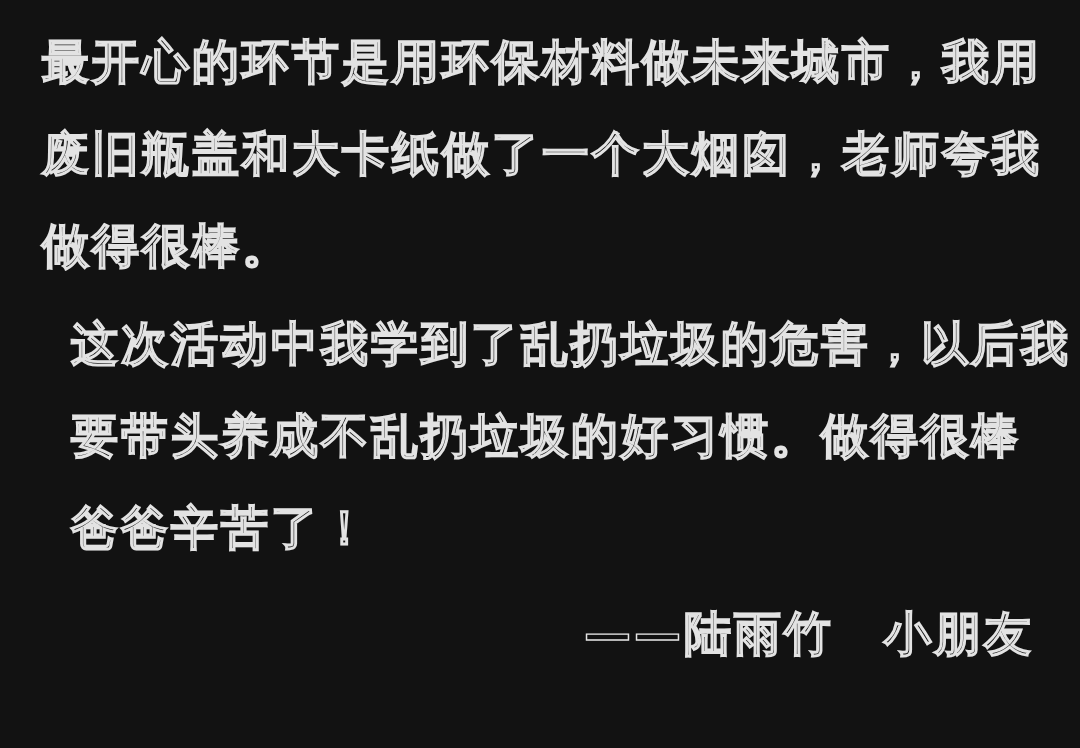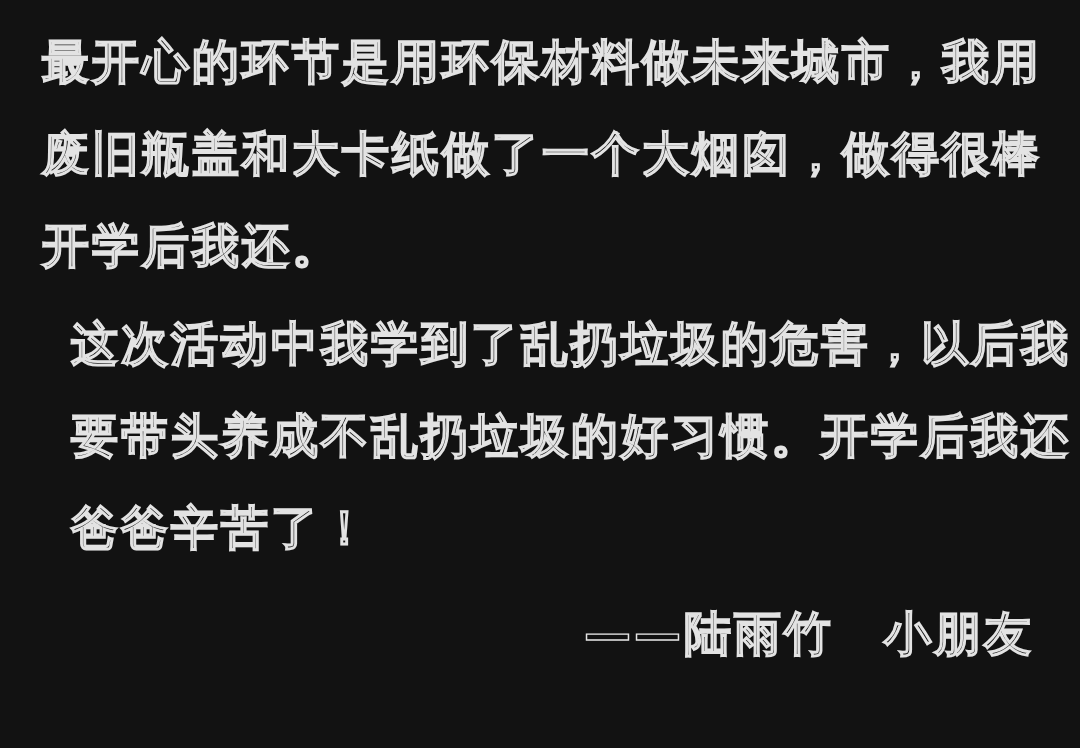--- a/index.html
+++ b/index.html
@@ -43,22 +43,22 @@
     text-align: right;
     padding-right: 8px;
   }
 </style>
 </head>
 <body>
 
 <div class="page">
   <div class="paragraph paragraph-1">
     <div class="line">最开心的环节是用环保材料做未来城市，我用</div>
-    <div class="line">废旧瓶盖和大卡纸做了一个大烟囱，做得很棒</div>
-    <div class="line">开学后我还。</div>
+    <div class="line">废旧瓶盖和大卡纸做了一个大烟囱，老师夸我</div>
+    <div class="line">做得很棒。</div>
   </div>
   <div class="paragraph paragraph-2">
     <div class="line">这次活动中我学到了乱扔垃圾的危害，以后我</div>
-    <div class="line">要带头养成不乱扔垃圾的好习惯。开学后我还</div>
+    <div class="line">要带头养成不乱扔垃圾的好习惯。做得很棒</div>
     <div class="line">爸爸辛苦了！</div>
   </div>
   <div class="line signature">——陆雨竹　小朋友</div>
 </div>
 
 </body></html>

